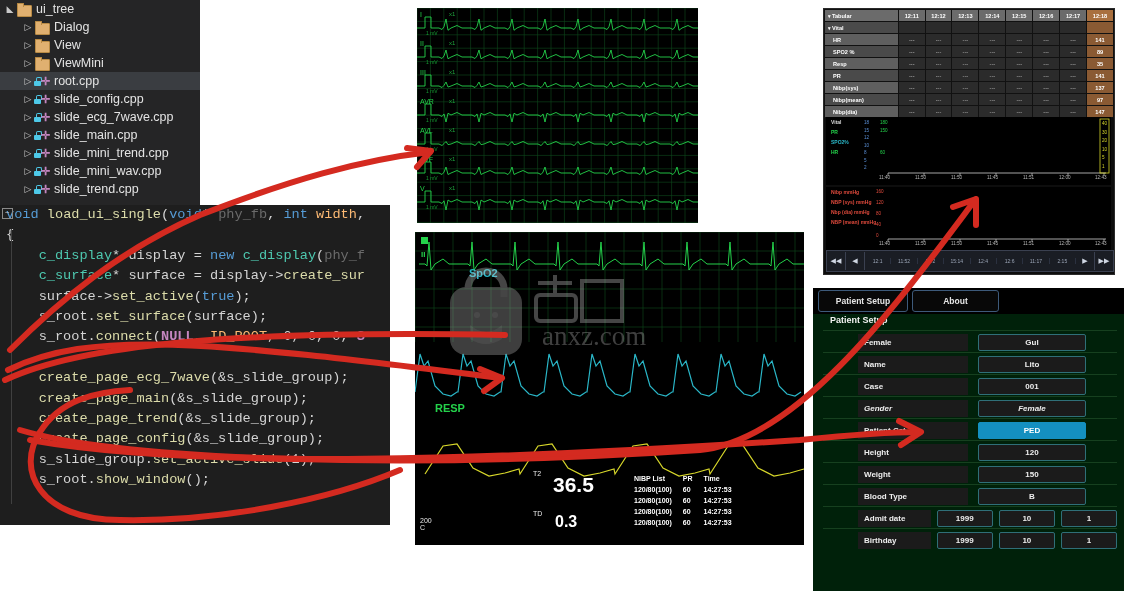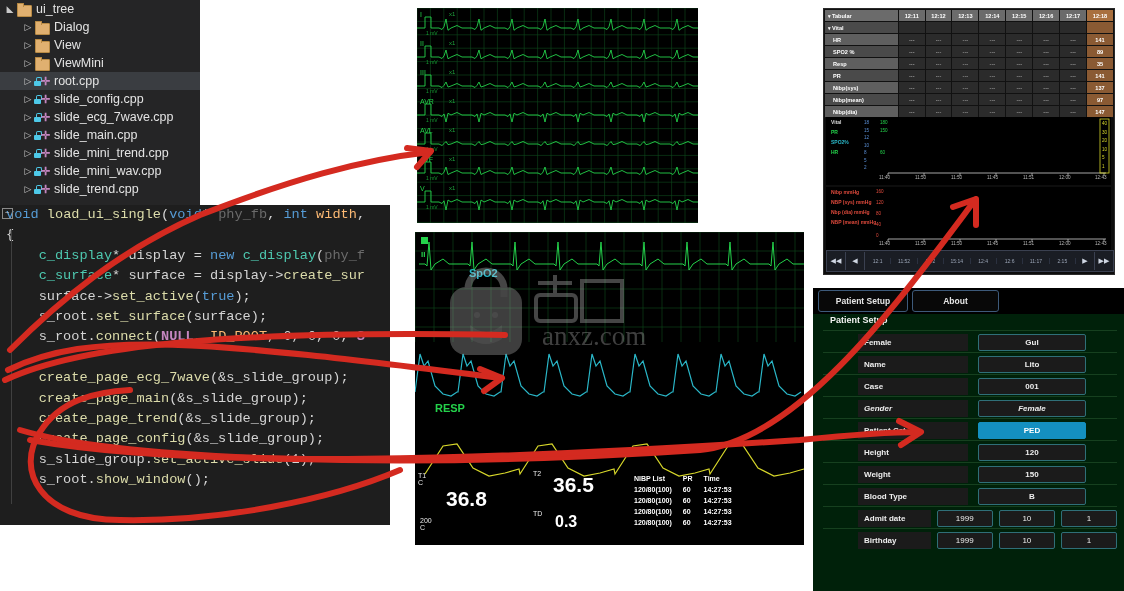--- a/index.html
+++ b/index.html
@@ -85,21 +85,21 @@
   .prow{position:absolute;left:10px;width:294px;height:22px;border-top:1px solid #16401f;
         display:flex;align-items:center;}
   .pkey{margin-left:35px;width:110px;height:17px;background:#1b1b1b;color:#ededed;
         font-size:8px;font-weight:bold;display:flex;align-items:center;padding-left:6px;
         box-sizing:border-box;}
   .pval{margin-left:10px;width:108px;height:17px;border:1px solid #2f6f78;border-radius:2px;
         background:#1b1b1b;color:#ededed;font-size:8px;font-weight:bold;
         display:flex;align-items:center;justify-content:center;box-sizing:border-box;}
   .pval.active{background:#1490c0;border-color:#1490c0;color:#fff;}
   .pval3{margin-left:6px;width:62px;height:17px;border:1px solid #2f6f78;border-radius:2px;
-        background:#1b1b1b;color:#ededed;font-size:8px;font-weight:normal;
+        background:#1b1b1b;color:#ededed;font-size:8px;font-weight:bold;
         display:flex;align-items:center;justify-content:center;box-sizing:border-box;}
   .pkeysm{margin-left:35px;width:80px;height:17px;background:#1b1b1b;color:#ededed;
         font-size:8px;font-weight:bold;display:flex;align-items:center;padding-left:6px;
         box-sizing:border-box;}
 
   
   #wm{left:430px;top:265px;width:200px;height:95px;opacity:.34;}
   #wm .txt{position:absolute;left:112px;top:56px;color:#b9b9b9;font-size:27px;
            font-family:"Liberation Serif",serif;}
 
@@ -352,25 +352,20 @@
     <polyline id="mm-spo2" stroke="#2ab7c8" stroke-width="1.2" fill="none" points="0,160 5,122 9,134 13,129 20,154 28,162 36,164 42,160 43,160 48,122 52,134 56,129 63,154 71,162 79,164 85,160 86,160 91,122 95,134 99,129 106,154 114,162 122,164 128,160 129,160 134,122 138,134 142,129 149,154 157,162 165,164 171,160 172,160 177,122 181,134 185,129 192,154 200,162 208,164 214,160 215,160 220,122 224,134 228,129 235,154 243,162 251,164 257,160 258,160 263,122 267,134 271,129 278,154 286,162 294,164 300,160 301,160 306,122 310,134 314,129 321,154 329,162 337,164 343,160 344,160 349,122 353,134 357,129 364,154 372,162 380,164 386,160 "></polyline>
     <polyline id="mm-resp" stroke="#d6d62a" stroke-width="1.2" fill="none" points="10,242 28,214 42,212 58,236 74,244 90,241 104,237 105,242 123,214 137,212 153,236 169,244 185,241 199,237 200,242 218,214 232,212 248,236 264,244 280,241 294,237 295,242 313,214 327,212 343,236 359,244 375,241 389,237 "></polyline>
     <rect x="6" y="5" width="7" height="7" fill="#24d24b"></rect>
   </svg>
 
   <div class="wlab" style="left:6px;top:18px;color:#24d24b;font-size:8px;">II</div>
   <div class="wlab" style="left:54px;top:35px;color:#2ab7c8;">SpO2</div>
   <div class="wlab" style="left:20px;top:170px;color:#24d24b;">RESP</div>
 
   
-  <div class="abs" style="left:3px;top:240px;">
-    <div class="numlab">T1</div>
-    <div class="numlab">C</div>
-    <div class="numbig" style="margin-left:28px;margin-top:1px;">36.8</div>
-  </div>
   <div class="abs" style="left:5px;top:285px;">
     <div class="numlab">200</div>
     <div class="numlab">C</div>
   </div>
   <div class="abs" style="left:118px;top:238px;">
     <div class="numlab">T2</div>
     <div class="numbig" style="margin-left:20px;margin-top:-4px;">36.5</div>
   </div>
   <div class="abs" style="left:118px;top:278px;">
     <div class="numlab">TD</div>

